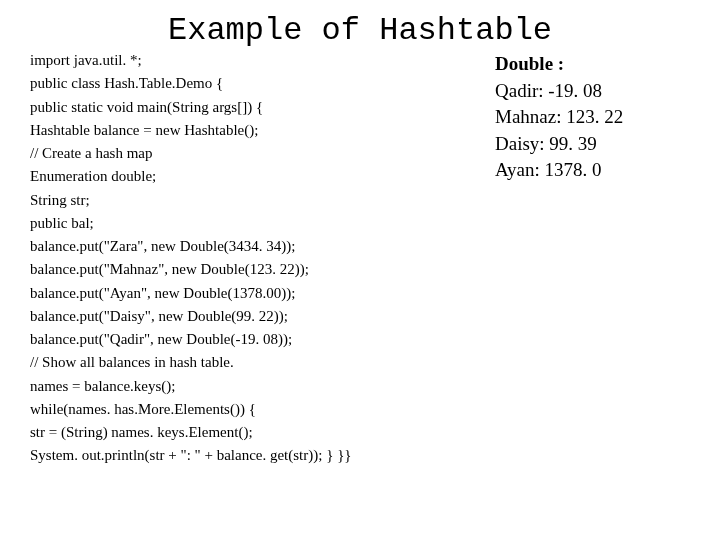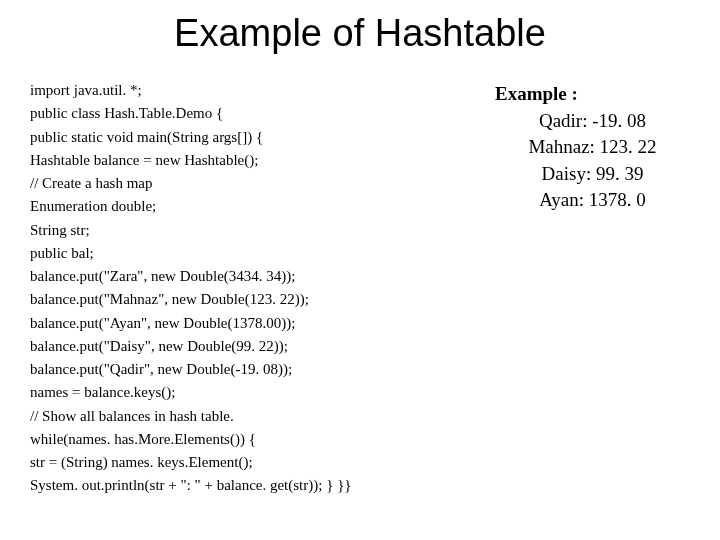--- a/index.html
+++ b/index.html
@@ -10,25 +10,24 @@
     body {
       width: 720px;
       height: 540px;
       background: #ffffff;
       font-family: "Times New Roman", Times, serif;
       color: #000000;
       padding: 12px 30px;
       position: relative;
     }
     .title {
-      font-family: Liberation Sans, sans-serif;
-      font-size: 38px;
+      font-family: Liberation Mono, monospace;
+      font-size: 32px;
       font-weight: 400;
       text-align: center;
-      margin-bottom: 24px;
       letter-spacing: 0px;
     }
     .content {
       display: flex;
       gap: 24px;
     }
     .code-block {
       flex: 1;
       font-size: 15px;
       line-height: 1.55;
@@ -40,21 +39,20 @@
       width: 195px;
       font-size: 19px;
       line-height: 1.4;
       padding-top: 2px;
     }
     .output-heading {
       font-weight: bold;
     }
     .output-line {
       white-space: nowrap;
-      text-align: center;
     }
   </style>
 </head>
 <body>
 
 <h1 class="title">Example of Hashtable</h1>
 
 <div class="content">
   <div class="code-block">
     <div class="code-line">import java.util. *;</div>
@@ -63,27 +61,27 @@
     <div class="code-line">Hashtable balance = new Hashtable();</div>
     <div class="code-line"> // Create a hash map</div>
     <div class="code-line">Enumeration double;</div>
     <div class="code-line">String str;</div>
     <div class="code-line">public bal;</div>
     <div class="code-line">balance.put("Zara", new Double(3434. 34));</div>
     <div class="code-line">balance.put("Mahnaz", new Double(123. 22));</div>
     <div class="code-line">balance.put("Ayan", new Double(1378.00));</div>
     <div class="code-line"> balance.put("Daisy", new Double(99. 22));</div>
     <div class="code-line">balance.put("Qadir", new Double(-19. 08));</div>
+    <div class="code-line">// Show all balances in hash table.</div>
     <div class="code-line">names = balance.keys();</div>
-    <div class="code-line">// Show all balances in hash table.</div>
     <div class="code-line">while(names. has.More.Elements()) {</div>
     <div class="code-line"> str = (String) names. keys.Element();</div>
     <div class="code-line">System. out.println(str + ": " + balance. get(str)); } }}</div>
   </div>
 
   <div class="output-block">
-    <div class="output-heading">Example :</div>
+    <div class="output-heading">Double :</div>
     <div class="output-line">Qadir: -19. 08</div>
     <div class="output-line">Mahnaz: 123. 22</div>
     <div class="output-line">Daisy: 99. 39</div>
     <div class="output-line">Ayan: 1378. 0</div>
   </div>
 </div>
 
 </body></html>

